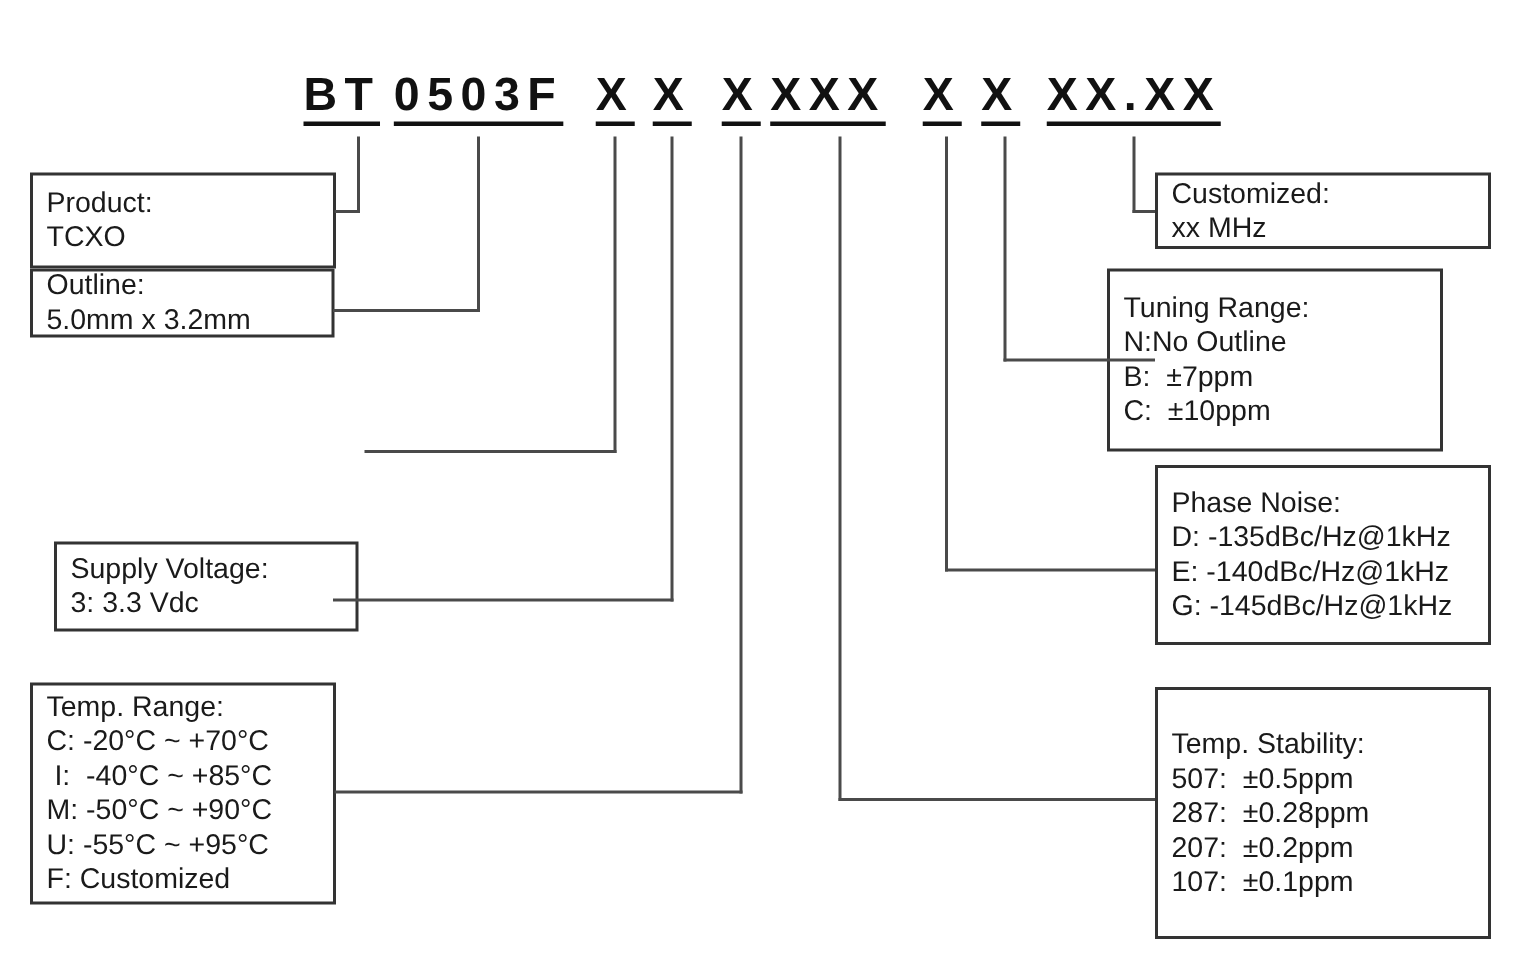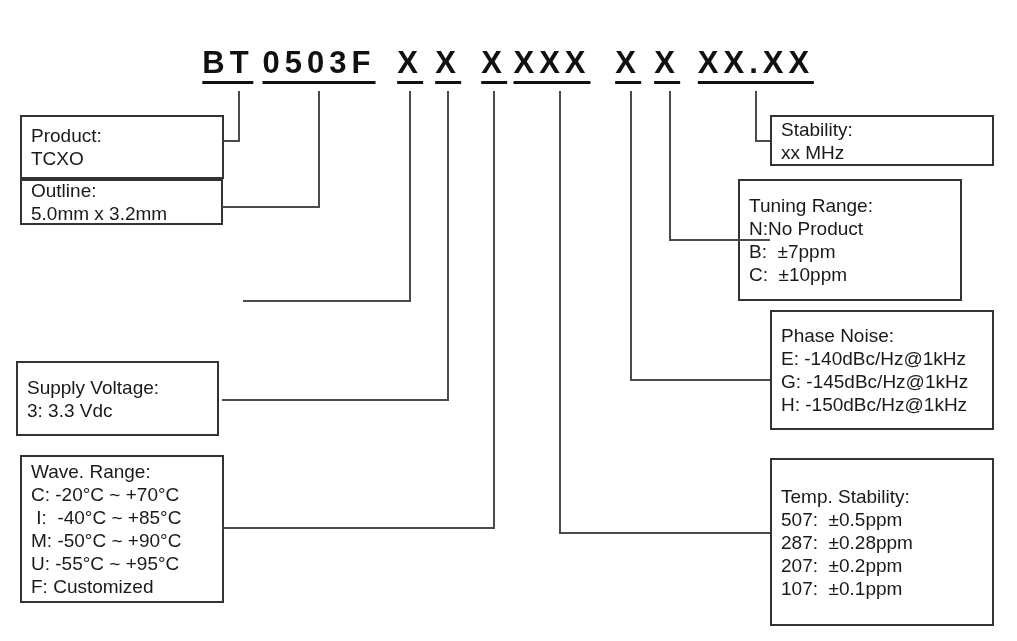--- a/index.html
+++ b/index.html
@@ -99,51 +99,51 @@
     <div class="box-line">Product:</div>
     <div class="box-line">TCXO</div>
   </div>
 
   <div class="box" style="left:20px;top:151px;width:203px;height:46px">
     <div class="box-line">Outline:</div>
     <div class="box-line">5.0mm x 3.2mm</div>
   </div>
 
 
-  <div class="box" style="left:16px;top:333px;width:203px;height:75px">
+  <div class="box" style="left:36px;top:333px;width:203px;height:60px">
     <div class="box-line">Supply Voltage:</div>
     <div class="box-line">3: 3.3 Vdc</div>
   </div>
 
   <div class="box" style="left:20px;top:427px;width:204px;height:148px">
-    <div class="box-line">Wave. Range:</div>
+    <div class="box-line">Temp. Range:</div>
     <div class="box-line">C: -20°C ~ +70°C</div>
     <div class="box-line"> I:  -40°C ~ +85°C</div>
     <div class="box-line">M: -50°C ~ +90°C</div>
     <div class="box-line">U: -55°C ~ +95°C</div>
     <div class="box-line">F: Customized</div>
   </div>
 
   <div class="box" style="left:770px;top:87px;width:224px;height:51px">
-    <div class="box-line">Stability:</div>
+    <div class="box-line">Customized:</div>
     <div class="box-line">xx MHz</div>
   </div>
 
   <div class="box" style="left:738px;top:151px;width:224px;height:122px">
     <div class="box-line">Tuning Range:</div>
-    <div class="box-line">N:No Product</div>
+    <div class="box-line">N:No Outline</div>
     <div class="box-line">B:  ±7ppm</div>
     <div class="box-line">C:  ±10ppm</div>
   </div>
 
   <div class="box" style="left:770px;top:282px;width:224px;height:120px">
     <div class="box-line">Phase Noise:</div>
+    <div class="box-line">D: -135dBc/Hz@1kHz</div>
     <div class="box-line">E: -140dBc/Hz@1kHz</div>
     <div class="box-line">G: -145dBc/Hz@1kHz</div>
-    <div class="box-line">H: -150dBc/Hz@1kHz</div>
   </div>
 
   <div class="box" style="left:770px;top:430px;width:224px;height:168px">
     <div class="box-line">Temp. Stability:</div>
     <div class="box-line">507:  ±0.5ppm</div>
     <div class="box-line">287:  ±0.28ppm</div>
     <div class="box-line">207:  ±0.2ppm</div>
     <div class="box-line">107:  ±0.1ppm</div>
   </div>
 

